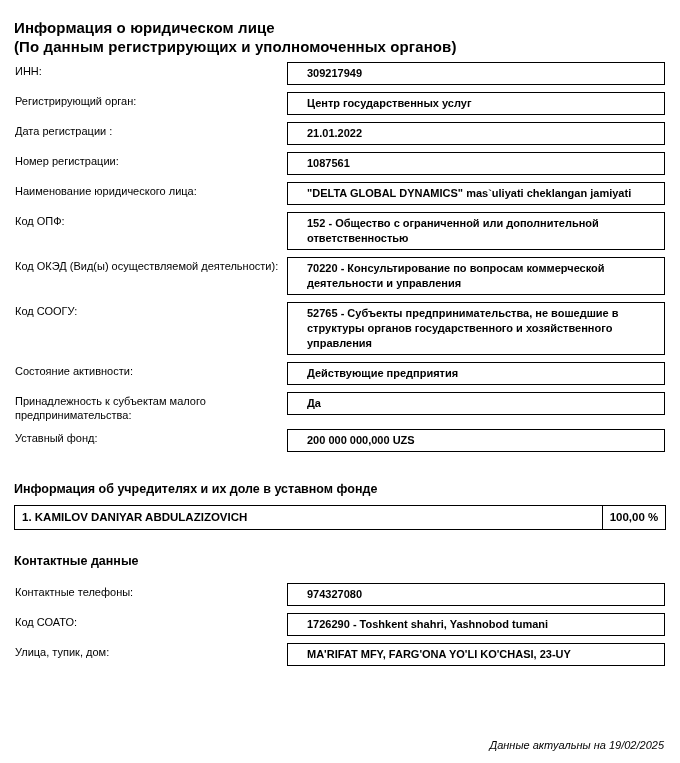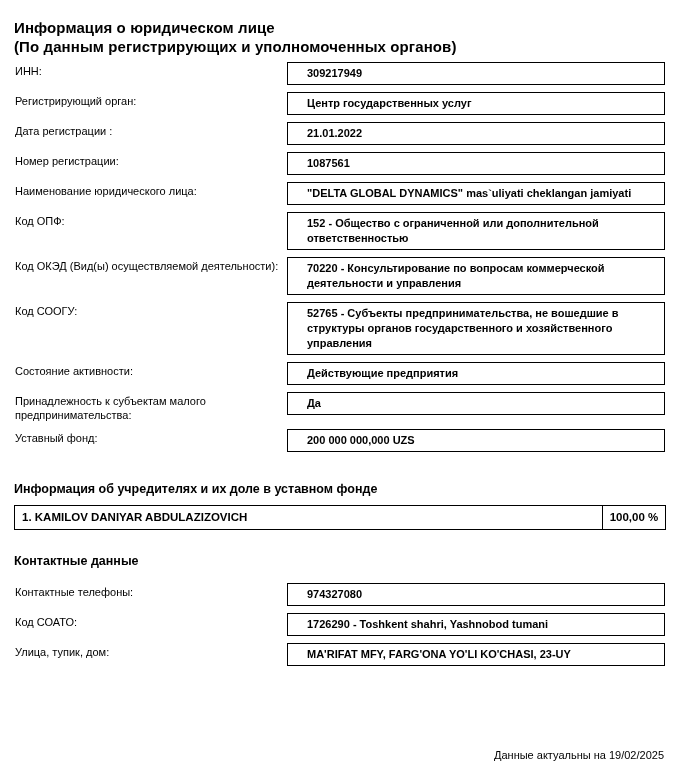--- a/index.html
+++ b/index.html
@@ -79,23 +79,24 @@
     border: 1px solid #000;
     padding: 4px 6px;
     font-weight: bold;
     font-size: 11.5px;
     line-height: 15px;
     text-align: center;
   }
   .footer {
     position: absolute;
     right: 16px;
-    bottom: 2px;
+    bottom: 12px;
     font-size: 11px;
     color: #000;
+    font-style: italic;
   }
 </style>
 </head>
 <body>
 
 <div class="page">
 
   <div class="doc-title">
     <span>Информация о юридическом лице</span>
     <span class="line2">(По данным регистрирующих и уполномоченных органов)</span>

